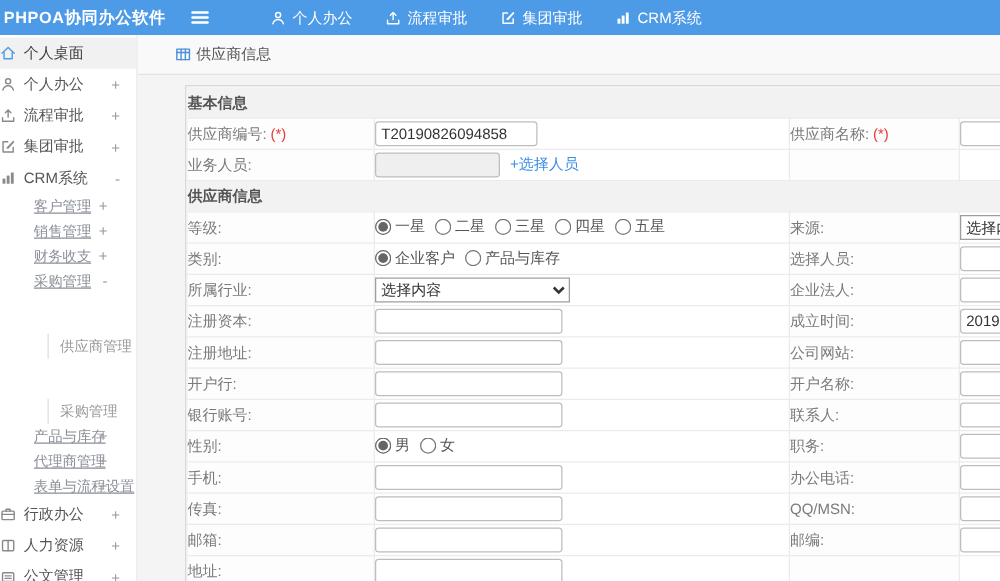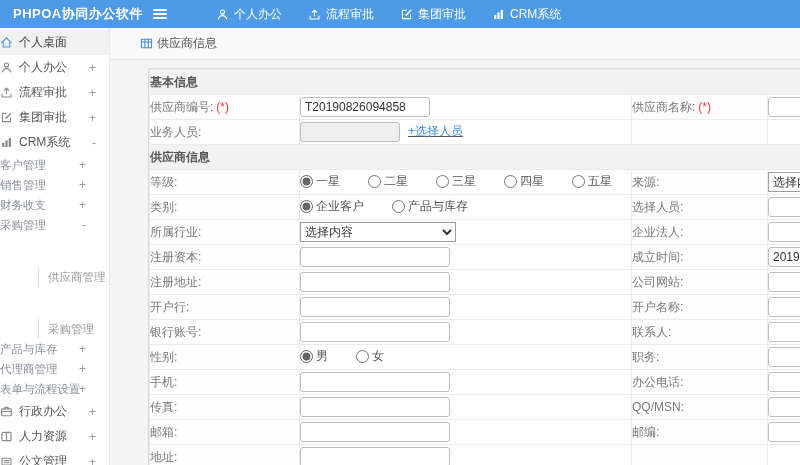--- a/index.html
+++ b/index.html
@@ -3,36 +3,36 @@
 <meta charset="utf-8">
 <style>
   * { box-sizing: border-box; margin: 0; padding: 0; }
   html, body { width: 800px; height: 465px; overflow: hidden; }
   body { font-family: "Liberation Sans", "DejaVu Sans", sans-serif; font-size: 12px; color: #555; }
   .app { position: relative; width: 800px; height: 465px; background: #f4f4f4; overflow: hidden; }
 
   
   .topbar { position: absolute; top: 0; left: 0; right: 0; height: 28px;
             background: var(--topbar, #4d9ae6); display: flex; align-items: center; color: #fff; z-index: 5; }
-  .logo { font-size: 13px; font-weight: bold; padding-left: 13px; width: 145px; letter-spacing: .5px; white-space: nowrap; }
+  .logo { font-size: 13px; font-weight: bold; padding-left: 3px; width: 145px; letter-spacing: .5px; white-space: nowrap; }
   .hamburger { width: 30px; display: flex; flex-direction: column; align-items: center; gap: 2px; cursor: pointer; }
   .hamburger i { display: block; width: 14px; height: 2px; background: #fff; border-radius: 1px; }
   .topmenu { display: flex; align-items: center; margin-left: 28px; height: 100%; }
   .topmenu-item { display: flex; align-items: center; gap: 5px; padding: 0 13px; height: 100%; cursor: pointer; white-space: nowrap; }
   .topmenu-item .icon { display: flex; color: #fff; }
   .caret { width: 0; height: 0; border-left: 4px solid transparent; border-right: 4px solid transparent; border-top: 5px solid #fff; margin-left: 2px; }
 
   
   .sidebar { position: absolute; top: 28px; left: 0; bottom: 0; width: 110px; background: #fff;
              border-right: 1px solid #e7e7e7; overflow: hidden; padding-top: 2px; }
   .side-item { position: relative; display: flex; align-items: center; cursor: pointer; color: #555; }
   .side-item .icon { display: flex; margin-right: 6px; color: #8a8a8a; flex-shrink: 0; }
   .side-item .lab { white-space: nowrap; overflow: hidden; }
   .side-item.lv0 { height: 25px; padding-left: 0; font-size: 12px; }
-  .side-item.lv1 { height: 20px; font-size: 11.5px; color: #8a8f98; }
+  .side-item.lv1 { height: 20px; padding-left: 27px; font-size: 11.5px; color: #8a8f98; text-decoration: underline; }
   .side-item.lv2 { height: 20px; margin-left: 38px; border-left: 1px solid #ddd; padding-left: 9px; font-size: 11.5px; color: #9a9a9a; margin-top: 32px; }
   .side-item.active { background: #f1f1f1; color: #3c3c3c; }
   .side-item.active .icon { color: var(--topbar, #4d9ae6); }
   .expand { position: absolute; right: 13px; color: #9a9a9a; font-size: 12px; }
   .lv1 .expand { right: 23px; }
 
   
   .main { position: absolute; left: 110px; top: 28px; right: 0; bottom: 0; overflow: hidden; }
   .tabbar { height: 32px; background: #f9f9f9; border-bottom: 1px solid #e3e3e3;
             display: flex; align-items: center; padding-left: 23px; gap: 9px; }
@@ -41,29 +41,29 @@
   .tab.active { background: var(--active_tab, #3b8de4); color: #fff; border-radius: 3px; padding: 4px 10px; }
   .tab.active .icon { color: #ffd27a; }
   .content { position: relative; height: calc(100% - 32px); overflow: hidden; padding: 8px 0 0 38px; }
   .panel { width: 872px; background: #fff; border: 1px solid #d9d9d9; }
 
   
   table.form { width: 100%; border-collapse: collapse; table-layout: fixed; }
   table.form td { border: 1px solid #ebebeb; height: 25px; padding: 0; vertical-align: middle; overflow: hidden; white-space: nowrap; }
   td.sec { background: #f2f2f2; font-weight: bold; color: #555; padding-left: 10px; height: 27px; font-size: 12px; }
   td.lbl { padding-left: 10px; color: #7a7a7a; background: #fdfdfd; }
-  td.fld { padding-left: 1px; text-decoration: underline; }
+  td.fld { padding-left: 1px; }
   .req { color: var(--required, #e83c3c); margin-left: 3px; }
   input[type=text] { height: 20px; border: 1px solid #bdbdbd; border-radius: 3px; font-size: 12px;
                      padding: 0 4px; font-family: inherit; color: #333; background: #fff; vertical-align: middle; }
   input.gray { background: #efefef; }
   select { height: 20px; width: 156px; border: 1px solid #9e9e9e; background: #fff; font-size: 12px;
            font-family: inherit; color: #333; border-radius: 0; vertical-align: middle; }
   .pick { color: var(--link, #3a8ee8); cursor: pointer; margin-left: 8px; text-decoration: none; }
-  .radios { display: inline-flex; align-items: center; gap: 28px; }
+  .radios { display: inline-flex; align-items: center; gap: 8px; }
   label.radio { display: inline-flex; align-items: center; gap: 3px; cursor: pointer; color: #555; }
   input[type=radio] { width: 13px; height: 13px; margin: 0; accent-color: #666; }
 </style>
 </head>
 <body>
 
 <div class="app">
   <header class="topbar">
     <div class="logo">PHPOA协同办公软件</div>
     <div class="hamburger">

